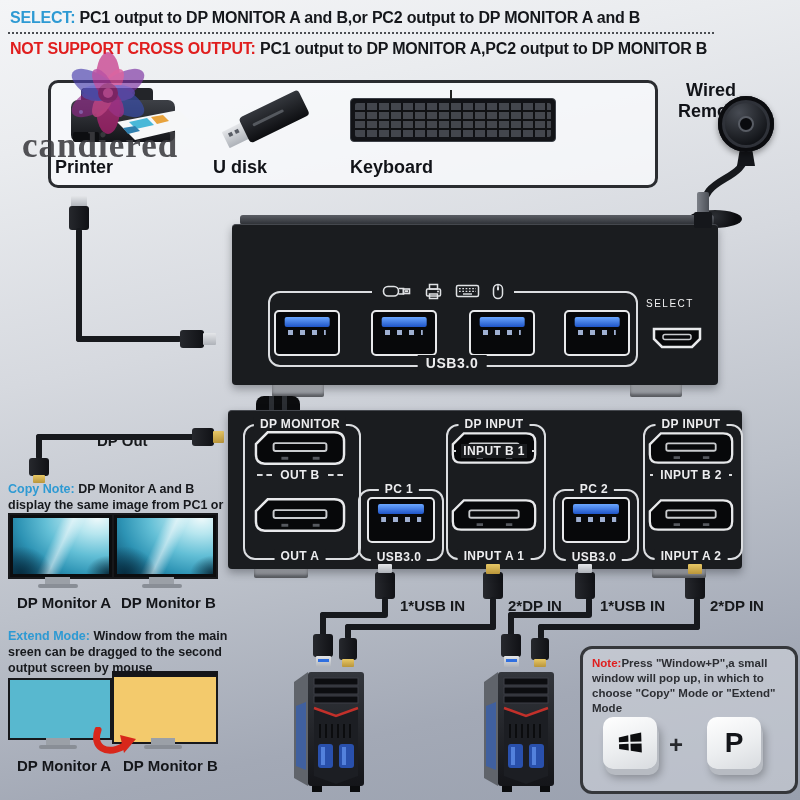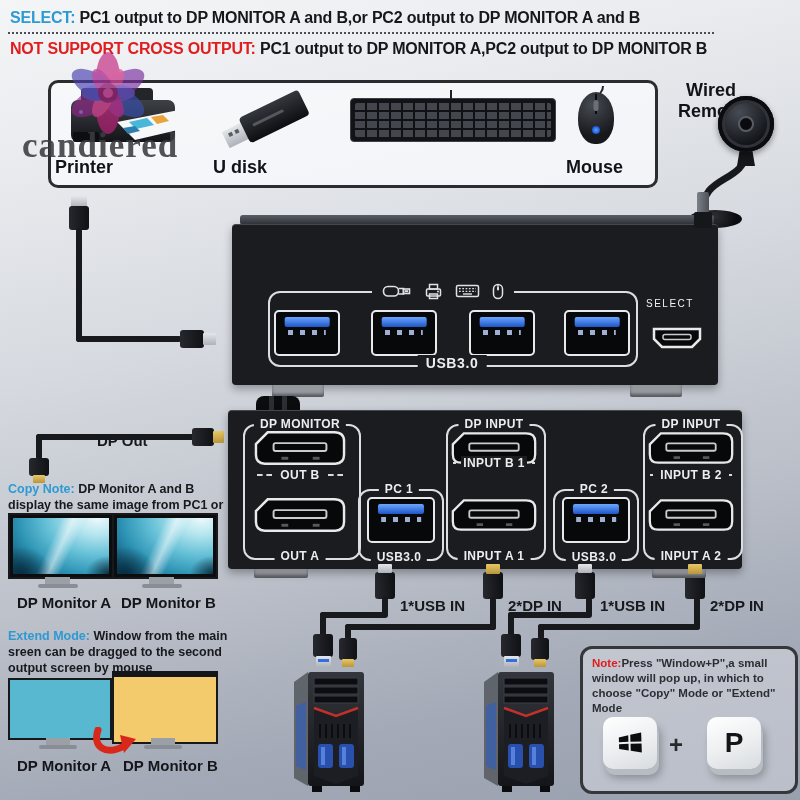--- a/index.html
+++ b/index.html
@@ -143,33 +143,23 @@
       </div>
     </div>
     <div class="abs devlabel">U disk</div>
   </div>
 
   <div class="abs devwrap" style="left:350px;top:88px;width:208px;height:92px;">
     <div class="kb-outer">
       <div class="kb-keys"></div>
     </div>
     <div class="abs" style="left:100px;top:2px;width:2px;height:9px;background:#222;"></div>
-  </div>
-
-  <div class="abs devwrap" style="left:566px;top:86px;width:62px;height:94px;">
-    <svg class="abs" style="left:26px;top:0;" width="14" height="12" viewBox="0 0 14 12">
-      <path d="M7 12 C7 5 11 7 11 0" stroke="#23252a" stroke-width="2" fill="none"></path>
-    </svg>
-    <div class="mouse-body">
-      <div class="mouse-split"></div>
-      <div class="mouse-wheel"></div>
-      <div class="mouse-dot"></div>
-    </div>
-    <div class="abs devlabel">Mouse</div>
-  </div>
+    <div class="abs devlabel">Keyboard</div>
+  </div>
+
 
   <svg class="abs wm-flower" style="left:60px;top:52px;" width="96" height="82" viewBox="0 0 96 82">
     <g transform="translate(48,41)">
       <g opacity=".8">
         <ellipse rx="12" ry="26" cy="-15" fill="#c2247d" transform="rotate(0)"></ellipse>
         <ellipse rx="12" ry="26" cy="-15" fill="#7a2fa0" transform="rotate(60)"></ellipse>
         <ellipse rx="12" ry="26" cy="-15" fill="#3a4fb0" transform="rotate(120)"></ellipse>
         <ellipse rx="12" ry="26" cy="-15" fill="#c2247d" transform="rotate(180)"></ellipse>
         <ellipse rx="12" ry="26" cy="-15" fill="#902888" transform="rotate(240)"></ellipse>
         <ellipse rx="12" ry="26" cy="-15" fill="#4a3fae" transform="rotate(300)"></ellipse>
@@ -307,21 +297,21 @@
   <div class="plabel z4" style="left:399px;top:550px;">USB3.0</div>
 
   <div class="abs brk z3" style="left:446px;top:424px;width:96px;height:132px;"></div>
   <div class="plabel z4" style="left:494px;top:417px;">DP INPUT</div>
   <svg class="abs z4" style="left:451px;top:430px;" width="86" height="36" viewBox="0 0 94 36">
     <path d="M14 2 H82 Q92 2 92 11 V25 Q92 34 83 34 H11 Q2 34 2 25 V14 Z" fill="#07080a" stroke="#e8e9eb" stroke-width="2.5"></path>
     <rect x="20" y="13" width="54" height="8" rx="2" fill="none" stroke="#c9cbce" stroke-width="2"></rect>
     <rect x="28" y="27" width="7" height="3" fill="#55585e"></rect>
       <rect x="60" y="27" width="7" height="3" fill="#55585e"></rect>
   </svg>
-  <div class="midrow z4" style="left:448px;top:456px;width:92px;">
+  <div class="midrow z4" style="left:448px;top:444px;width:92px;">
     <span class="dash" style="width:10px;"></span>
     <span style="background:#1a1c1f;padding:0 2px;">INPUT B 1</span>
     <span class="dash" style="width:10px;"></span>
   </div>
   <svg class="abs z4" style="left:451px;top:497px;" width="86" height="36" viewBox="0 0 94 36">
     <path d="M14 2 H82 Q92 2 92 11 V25 Q92 34 83 34 H11 Q2 34 2 25 V14 Z" fill="#07080a" stroke="#e8e9eb" stroke-width="2.5"></path>
     <rect x="20" y="13" width="54" height="8" rx="2" fill="none" stroke="#c9cbce" stroke-width="2"></rect>
     <rect x="28" y="27" width="7" height="3" fill="#55585e"></rect>
       <rect x="60" y="27" width="7" height="3" fill="#55585e"></rect>
   </svg>

